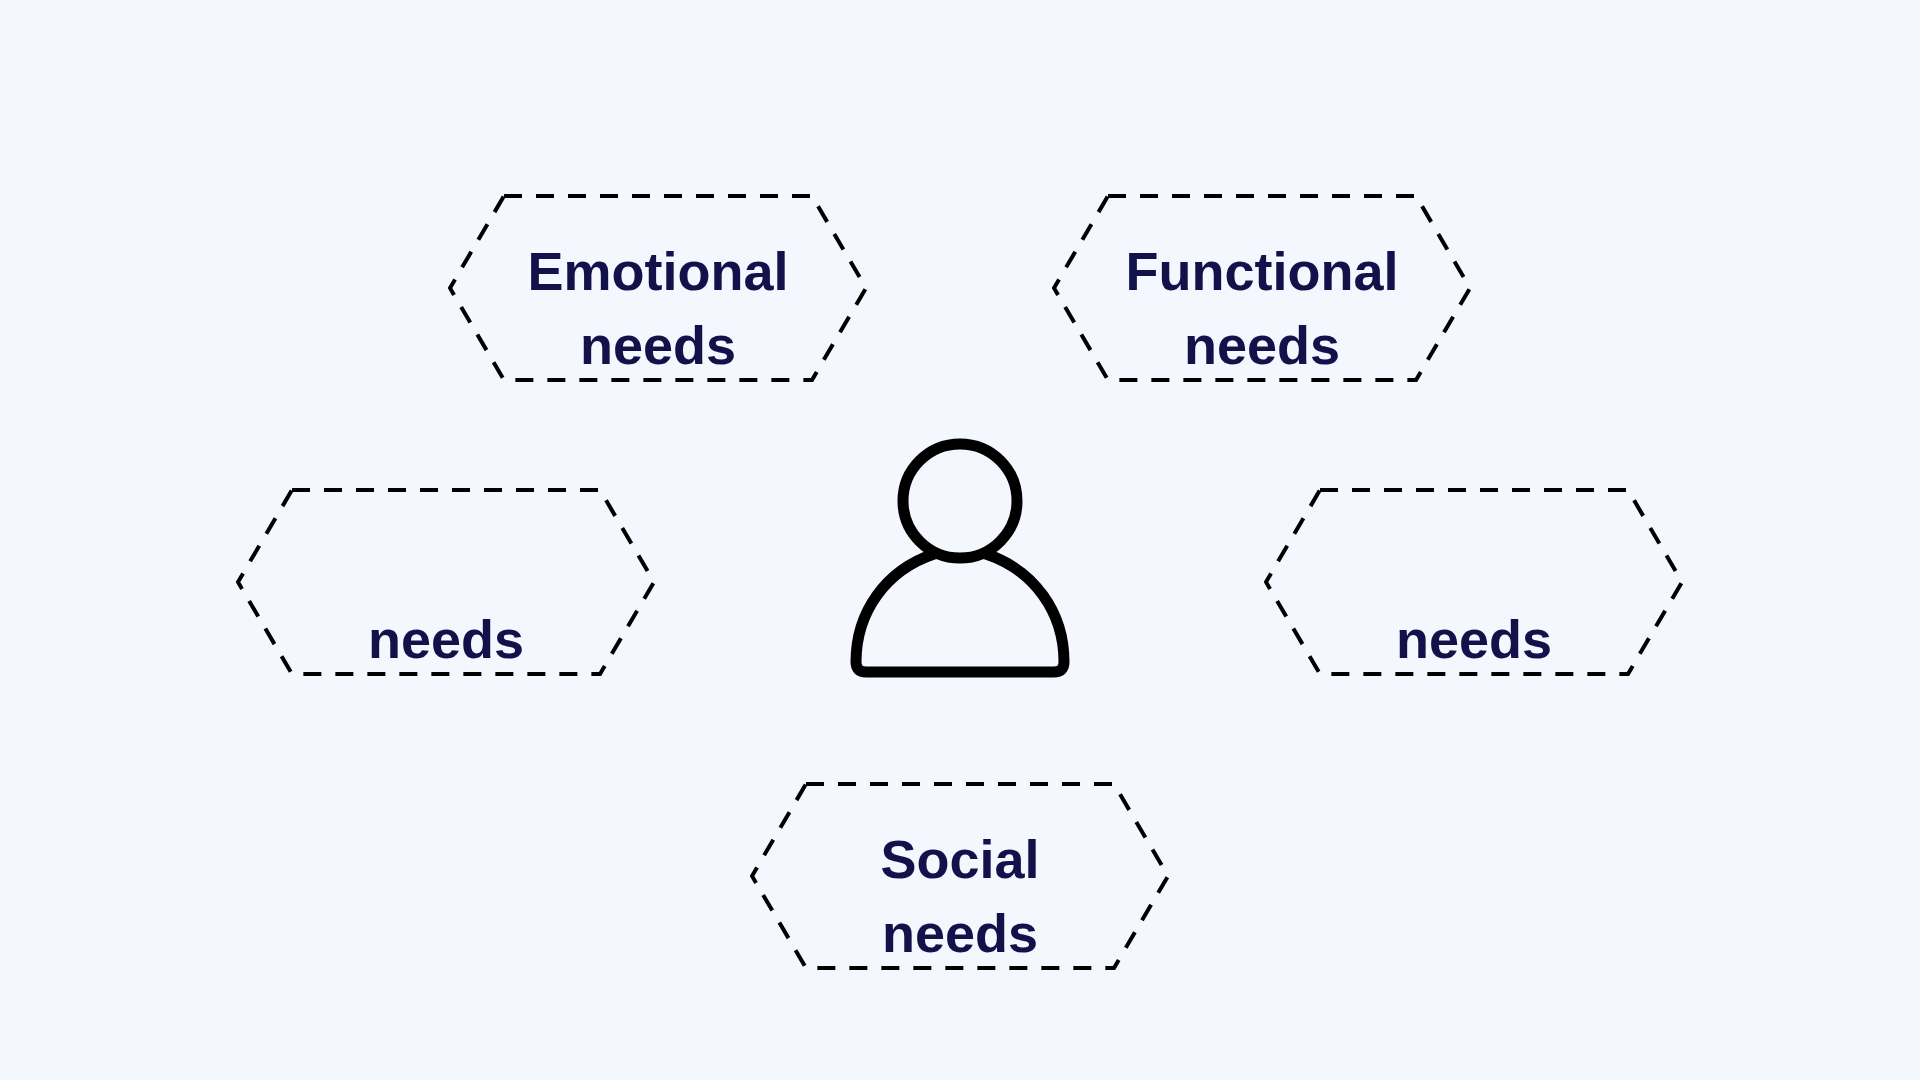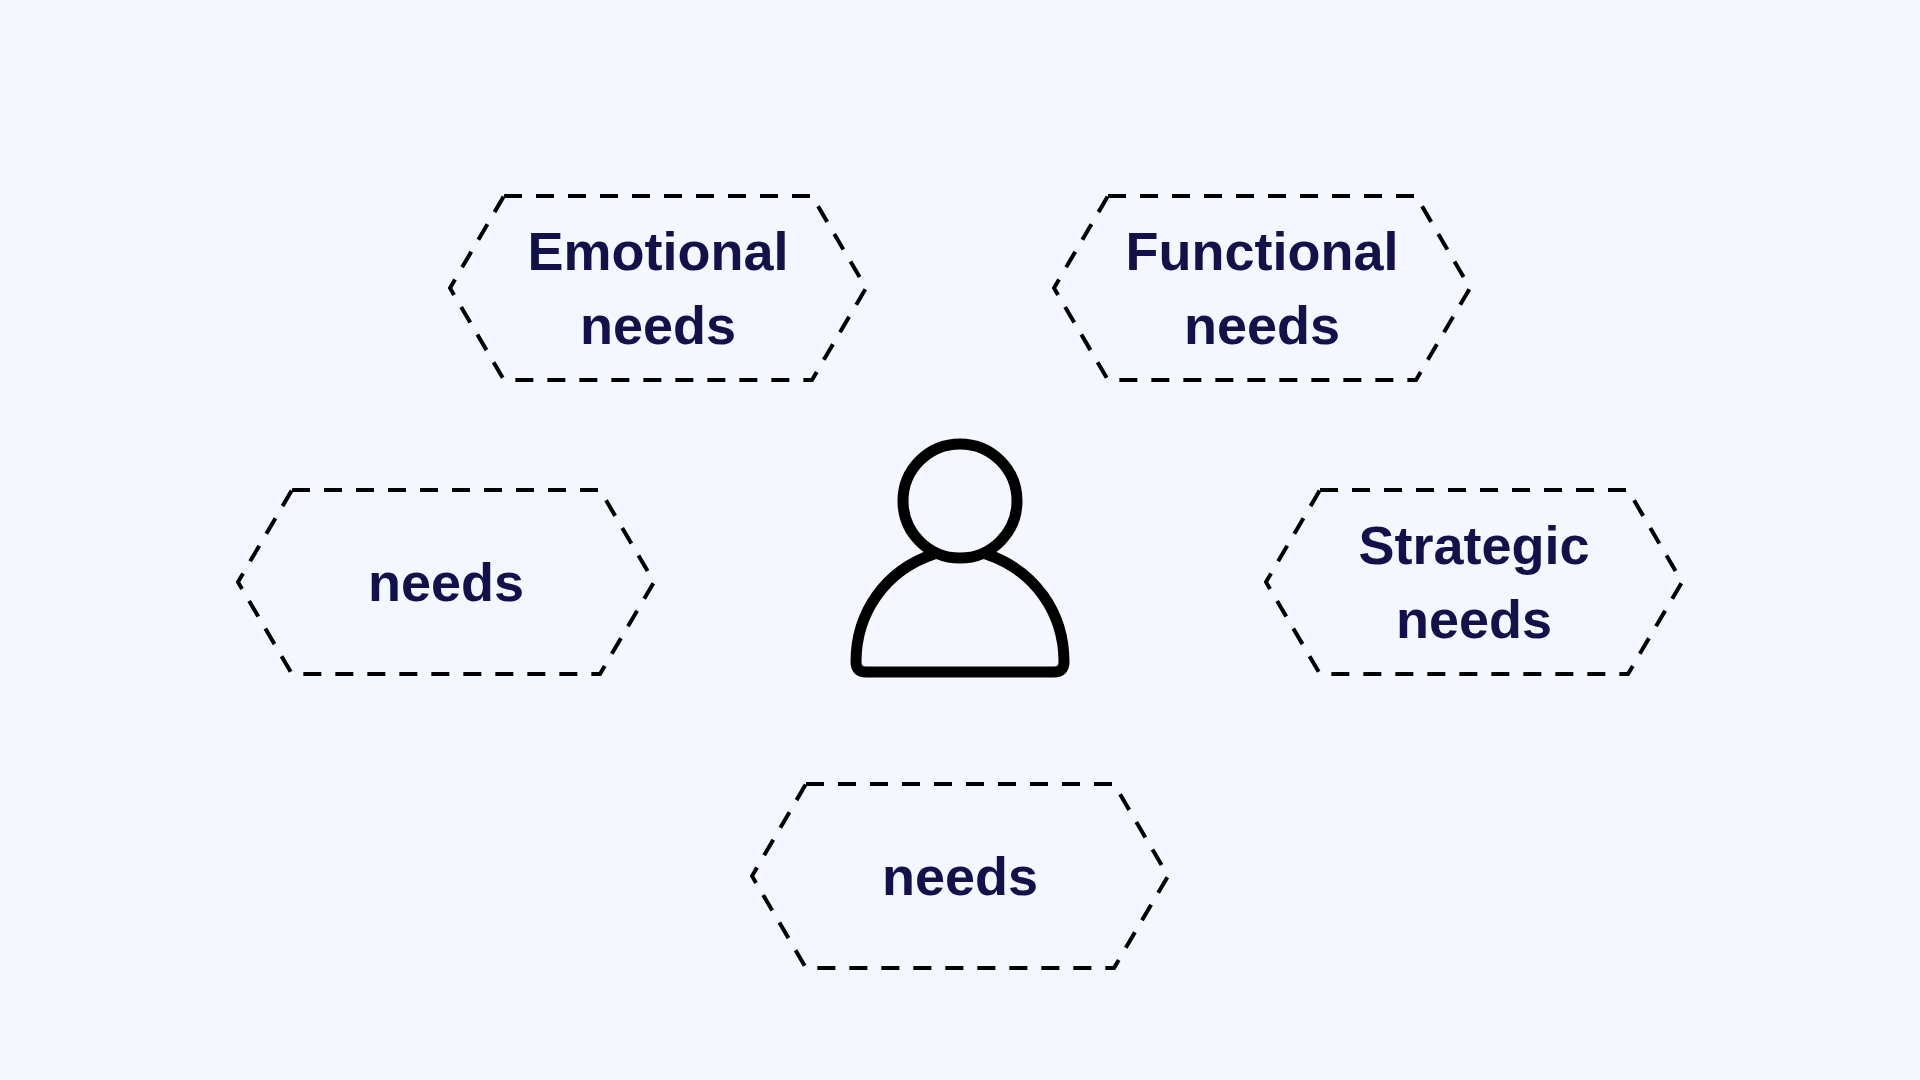--- a/index.html
+++ b/index.html
@@ -1,19 +1,19 @@
 <!DOCTYPE html>
 <html><head>
 <meta charset="utf-8">
 <style>
   html, body { margin:0; padding:0; }
   body { width:1920px; height:1080px; background:#F5F7FE; position:relative; overflow:hidden; font-family:"Liberation Sans", sans-serif; }
   .hex { position:absolute; width:420px; height:188px; }
   .hex svg { position:absolute; left:0; top:0; }
-  .hex .label { position:absolute; left:0; top:0; width:420px; height:188px; display:flex; flex-direction:column; align-items:center; justify-content:center; color:#13114A; font-weight:bold; font-size:54px; line-height:74px; text-align:center; }
+  .hex .label { position:absolute; left:0; top:0; width:420px; height:188px; display:flex; flex-direction:column; align-items:center; justify-content:flex-end; color:#13114A; font-weight:bold; font-size:54px; line-height:74px; text-align:center; }
   .person { position:absolute; left:846px; top:436px; }
 </style>
 </head>
 <body>
 
 <div>
 
   <div class="hex" style="left:448px; top:194px;">
     <svg width="420" height="188">
         <polygon points="56,2 364,2 418,94 364,186 56,186 2,94" fill="none" stroke="#000" stroke-width="4" stroke-dasharray="18,14"></polygon>
@@ -41,30 +41,30 @@
     <div class="label">
         <span>needs</span>
       </div>
   </div>
 
   <div class="hex" style="left:1264px; top:488px;">
     <svg width="420" height="188">
         <polygon points="56,2 364,2 418,94 364,186 56,186 2,94" fill="none" stroke="#000" stroke-width="4" stroke-dasharray="18,14"></polygon>
       </svg>
     <div class="label">
-        <span>Strategic</span>
         <span>needs</span>
       </div>
   </div>
 
   <div class="hex" style="left:750px; top:782px;">
     <svg width="420" height="188">
         <polygon points="56,2 364,2 418,94 364,186 56,186 2,94" fill="none" stroke="#000" stroke-width="4" stroke-dasharray="18,14"></polygon>
       </svg>
     <div class="label">
+        <span>Social</span>
         <span>needs</span>
       </div>
   </div>
 
   <div class="person">
     <svg width="228" height="246" viewBox="0 0 228 246">
       <path d="M 88 118 C 40 134, 10 176, 10 226 Q 10 236, 20 236 L 208 236 Q 218 236, 218 226 C 218 176, 188 134, 140 118" fill="none" stroke="#000" stroke-width="11" stroke-linecap="round" stroke-linejoin="round"></path>
       <circle cx="114" cy="65" r="57" fill="none" stroke="#000" stroke-width="11"></circle>
     </svg>
   </div>

